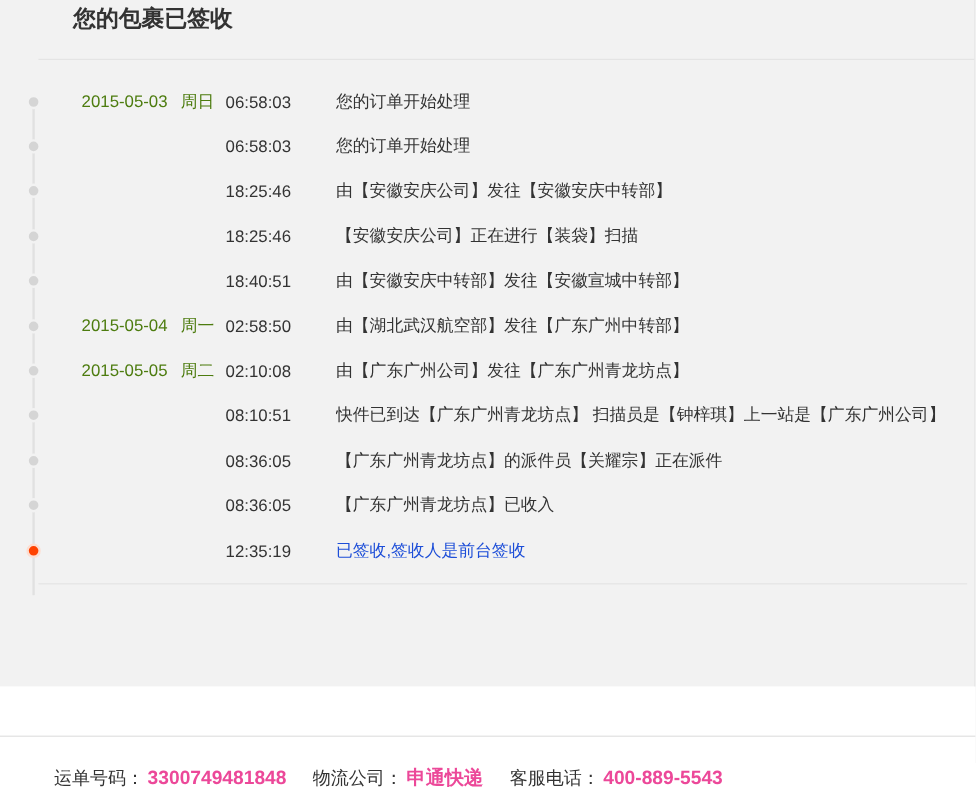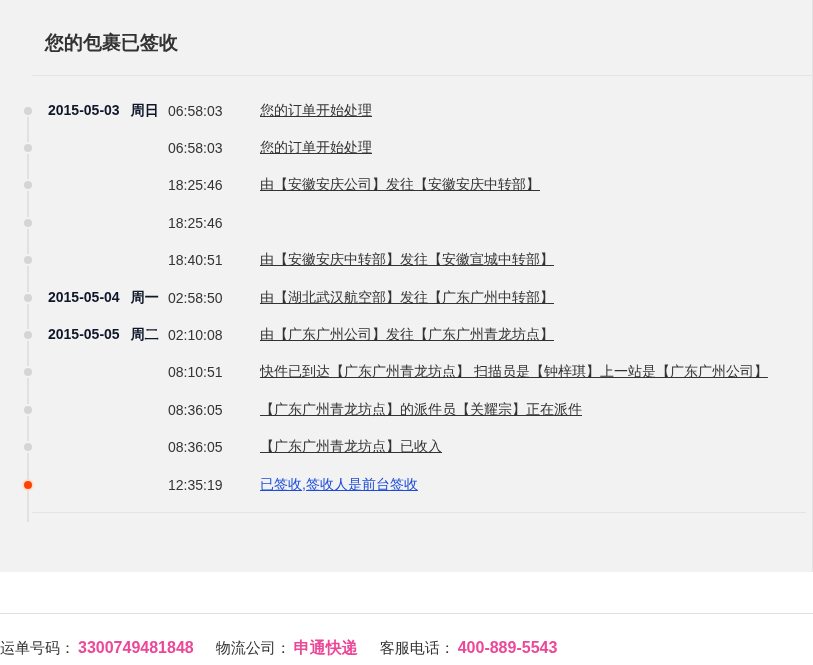--- a/index.html
+++ b/index.html
@@ -10,21 +10,21 @@
     color:#333;
     overflow:hidden;
   }
   .panel {
     position:relative;
     width:813px; height:572px;
     background:#f2f2f2;
     border-right:1px solid #e3e3e3;
     box-sizing:border-box;
   }
-  .panel-header { padding:28px 0 17px 45px; }
+  .panel-header { padding:2px 0 17px 45px;margin-left:16px; }
   .panel-title {
     font-size:19px; font-weight:bold; color:#333;
     line-height:30px;
   }
   .divider {
     border-top:1px solid #e4e4e4;
     margin-left:32px;
   }
   .timeline { position:relative; margin-top:16px; }
   .timeline-line {
@@ -43,35 +43,35 @@
     width:8px; height:8px; border-radius:50%;
     background:#d5d5d5;
     border:2px solid #f2f2f2;
     z-index:2;
   }
   .event-row.highlight .dot {
     background:#ff4200;
     border-color:#fcded2;
   }
   .cell-date {
-    width:120px; margin-left:48px;
-    font-weight:bold; color:#0f172a;
+    width:120px; margin-left:68px;
+    font-weight:normal; color:#4d7c0f;
     white-space:nowrap; flex:none;
   }
   .cell-date .weekday { margin-left:11px; }
   .cell-time { width:92px; flex:none; }
-  .cell-msg { flex:1; padding-right:29px; white-space:nowrap; overflow:hidden;text-decoration:underline; }
+  .cell-msg { flex:1; padding-right:29px; white-space:nowrap; overflow:hidden; }
   .event-row.highlight .cell-msg { color:#1d4ed8; }
   .panel-bottom-divider { margin:9px 6px 0 32px; border-top:1px solid #e4e4e4; }
   .footer {
     margin-top:41px;
     border-top:1px solid #e0e0e0;
     padding-top:24px;
     font-size:15px; color:#333;
-    display:flex; align-items:baseline;
+    display:flex; align-items:baseline;padding-left:45px;
   }
   .f-value { font-weight:bold; font-size:16px; color:#ec4899; margin-left:3px; }
   .f-group { margin-left:22px; }
 </style>
 </head>
 <body>
 
 <div class="panel">
   <div class="panel-header">
     <div class="panel-title">您的包裹已签收</div>
@@ -100,20 +100,21 @@
       <span class="dot"></span>
       <span class="cell-date"><span></span><span class="weekday"></span></span>
       <span class="cell-time">18:25:46</span>
       <span class="cell-msg">由【安徽安庆公司】发往【安徽安庆中转部】</span>
     </div>
 
     <div class="event-row">
       <span class="dot"></span>
       <span class="cell-date"><span></span><span class="weekday"></span></span>
       <span class="cell-time">18:25:46</span>
+      <span class="cell-msg">【安徽安庆公司】正在进行【装袋】扫描</span>
     </div>
 
     <div class="event-row">
       <span class="dot"></span>
       <span class="cell-date"><span></span><span class="weekday"></span></span>
       <span class="cell-time">18:40:51</span>
       <span class="cell-msg">由【安徽安庆中转部】发往【安徽宣城中转部】</span>
     </div>
 
     <div class="event-row">

